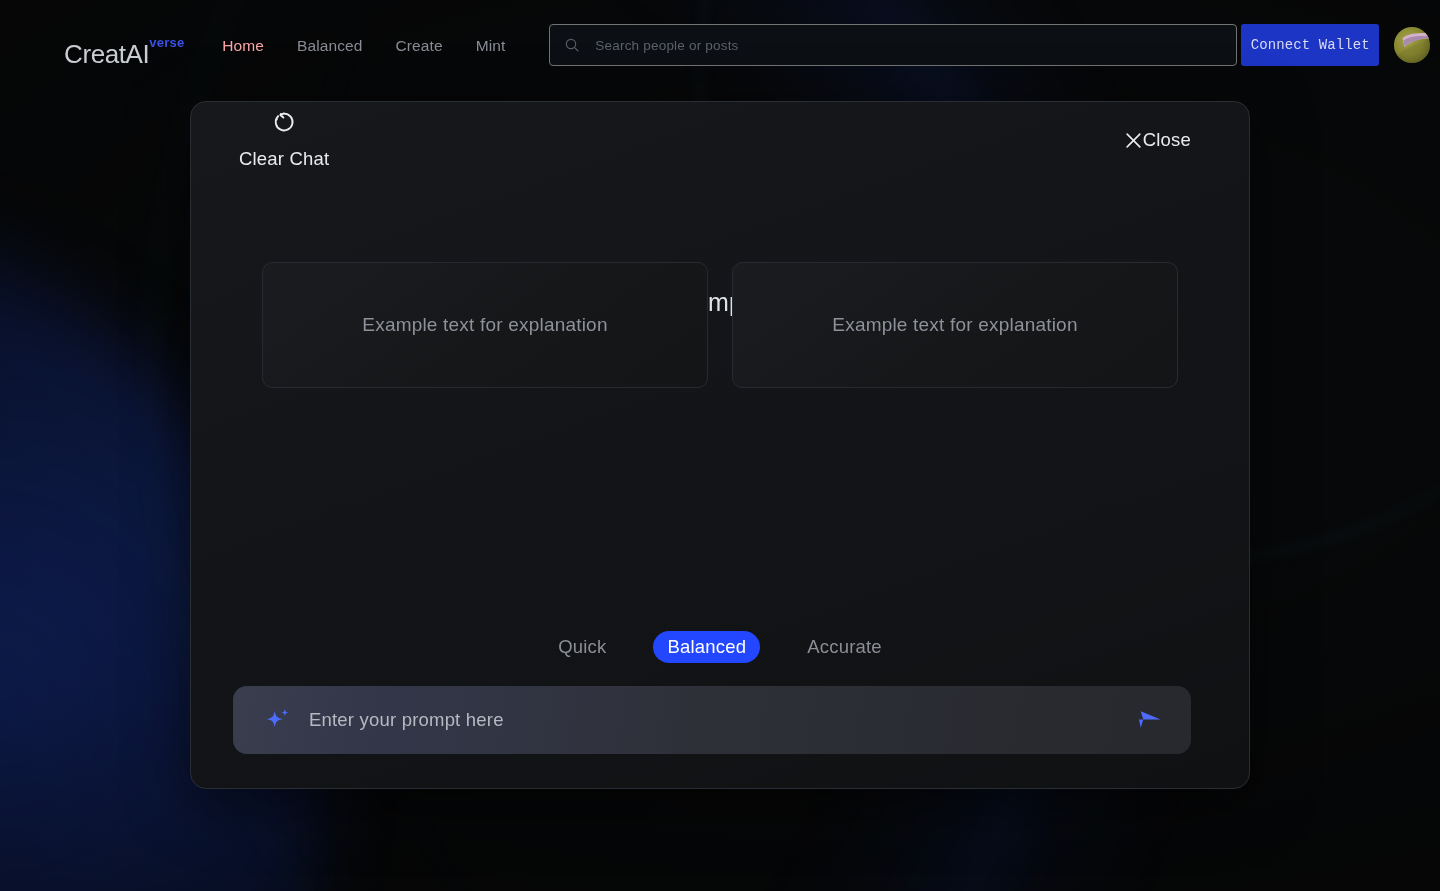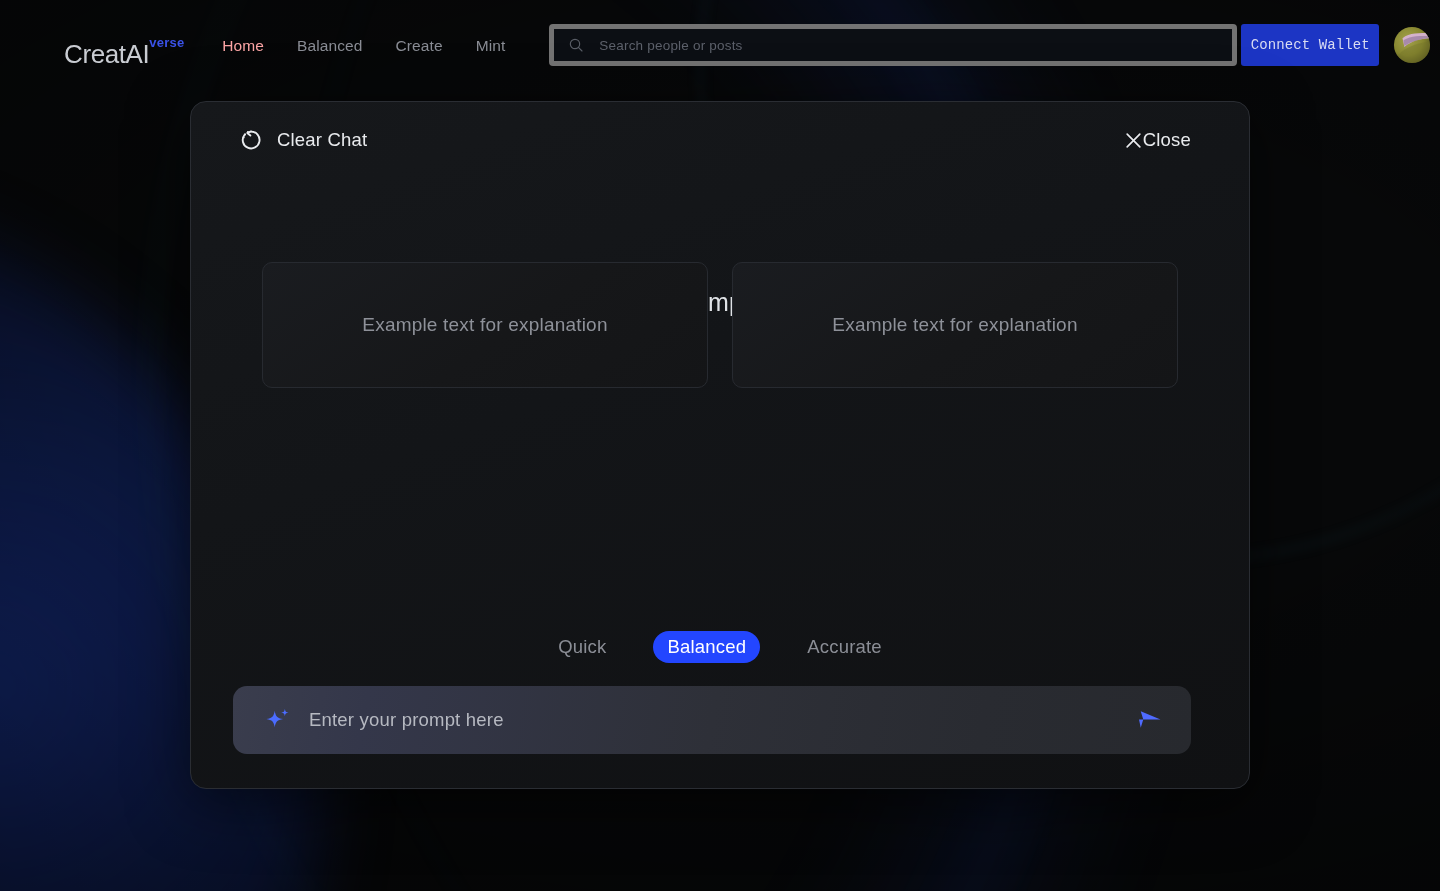--- a/index.html
+++ b/index.html
@@ -144,21 +144,21 @@
     letter-spacing: 0.1px;
     white-space: nowrap;
   }
   .nav-link.active { color: #fca5a5; }
 
   .search-wrap {
     margin-left: 44px;
     width: 688px;
     height: 42px;
     background: #0c0f14;
-    border: 5px solid #737373;
+    border: 1px solid #737373;
     border-radius: 4px;
     display: flex;
     align-items: center;
     padding: 0 14px;
     position: relative;
     top: 0px;
   }
   .search-icon { width: 16px; height: 16px; flex: 0 0 auto; opacity: .55; }
   .search-input {
     flex: 1;
@@ -218,20 +218,21 @@
     display: flex;
     align-items: center;
     justify-content: space-between;
     padding: 0 58px 0 48px;
   }
   .clear-chat {
     display: flex;
     align-items: center;
     gap: 14px;
     cursor: pointer;
+    flex-direction: column;
   }
   .clear-chat-label {
     font-size: 18.5px;
     color: #e9ebee;
     font-weight: 500;
     letter-spacing: .2px;
   }
   .close-btn {
     display: flex;
     align-items: center;

